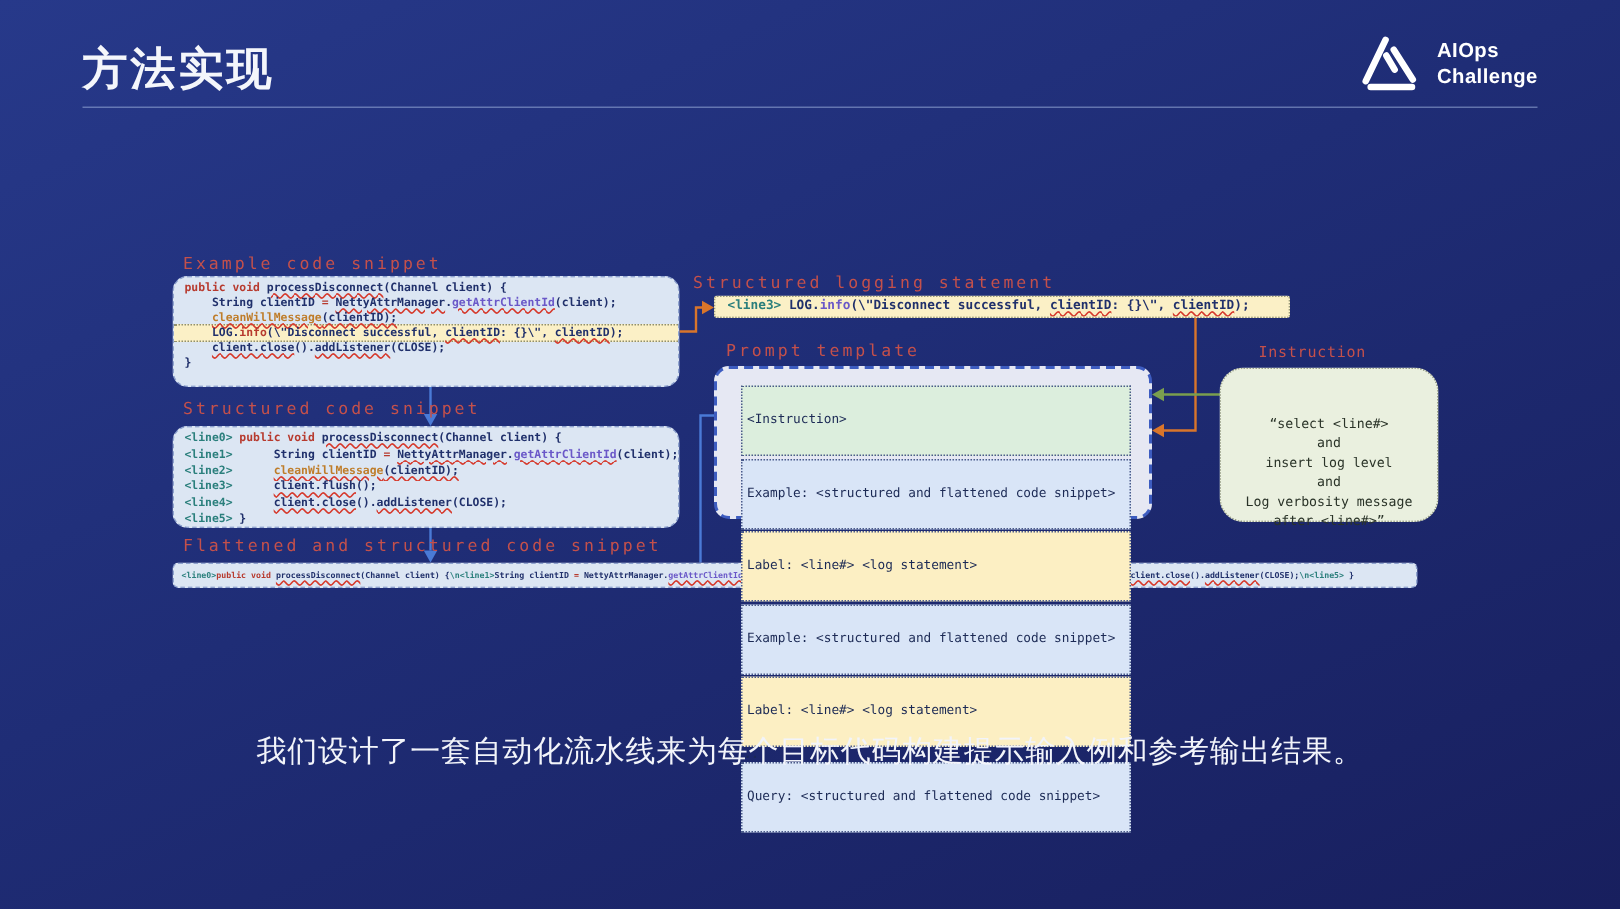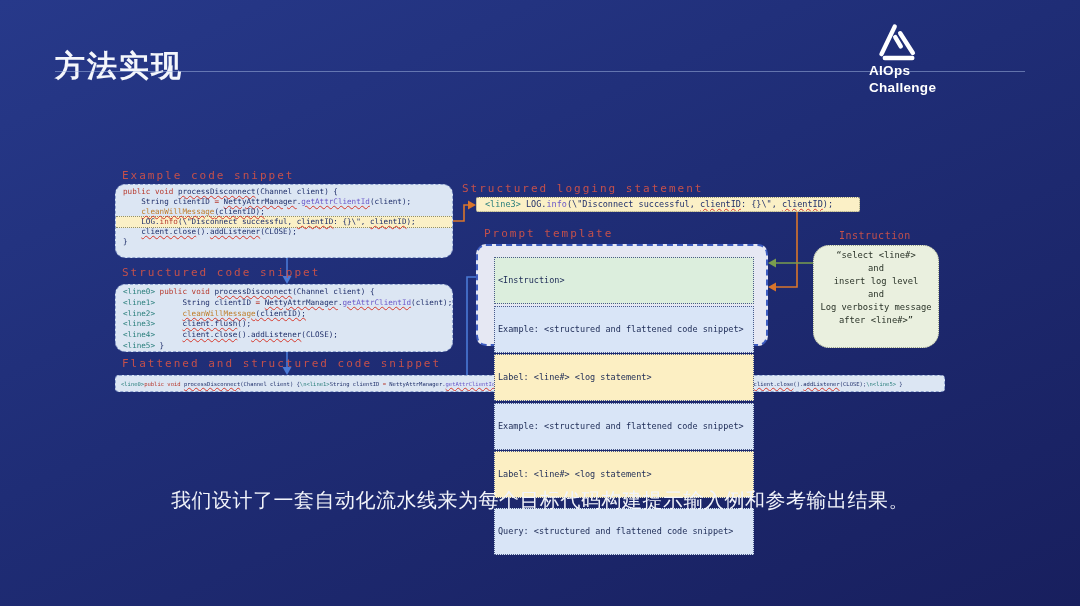--- a/index.html
+++ b/index.html
@@ -5,24 +5,24 @@
   html,body{margin:0;padding:0;}
   body{
     width:1080px;height:606px;overflow:hidden;
     font-family:"Liberation Sans","DejaVu Sans",sans-serif;
     background:linear-gradient(155deg,var(--background-top,#27398a) 0%,#1f2d76 45%,var(--background-bottom,#181f5e) 100%);
     position:relative;
   }
   .slide{position:absolute;inset:0;}
   .title{
     position:absolute;left:55px;top:26px;
-    color:#f4f6fb;font-size:30px;font-weight:bold;letter-spacing:2px;margin-top:20px;
+    color:#f4f6fb;font-size:30px;font-weight:bold;letter-spacing:2px;
   }
   .title-rule{position:absolute;left:55px;top:71px;width:970px;height:1px;background:rgba(165,185,228,.5);}
-  .logo{position:absolute;left:860px;top:22px;display:flex;align-items:center;flex-direction:column;}
+  .logo{position:absolute;left:905px;top:22px;display:flex;align-items:center;}
   .logo-text{margin-left:9px;color:#ffffff;font-size:13.5px;font-weight:bold;line-height:17px;letter-spacing:.3px;}
   .arrows{position:absolute;left:0;top:0;z-index:1;pointer-events:none;}
   .ar-b{stroke:var(--arrow-blue,#4a7ad6);fill:none;stroke-width:1.6;}
   .ah-b{fill:var(--arrow-blue,#4a7ad6);}
   .ar-o{stroke:var(--arrow-orange,#d9752b);fill:none;stroke-width:1.6;}
   .ah-o{fill:var(--arrow-orange,#d9752b);}
   .ar-g{stroke:var(--arrow-green,#7a9e4e);fill:none;stroke-width:1.6;}
   .ah-g{fill:var(--arrow-green,#7a9e4e);}
 
   .lbl{
@@ -33,21 +33,21 @@
   .lbl-small{font-size:10px;letter-spacing:.5px;}
 
   .codebox{
     position:absolute;z-index:2;box-sizing:border-box;
     background:var(--box-blue-bg,#dce6f3);
     border:1px dashed #8fa3cf;border-radius:10px;
     font-family:"DejaVu Sans Mono","Liberation Mono",monospace;
     color:var(--code-default,#20306b);
     padding:2px 0;overflow:hidden;
   }
-  .cl{white-space:pre;line-height:10px;font-size:7.6px;padding:0 7px;}
+  .cl{white-space:pre;line-height:10px;font-size:7.6px;padding:0 7px;font-weight:bold;}
   .box-structured .cl{line-height:10.8px;}
   .cl.hl{
     background:var(--highlight-yellow,#fbf0c6);
     border-top:1px dotted #8f8f6f;border-bottom:1px dotted #8f8f6f;
     margin:-1px 0;
   }
   .box-flat{border-radius:4px;padding:0;}
   .box-flat .cl{font-size:5.5px;line-height:16px;padding:0 5px;}
 
   .stmtbox{
@@ -82,24 +82,24 @@
     white-space:nowrap;overflow:hidden;
   }
   .prow.instruction{background:var(--row-green,#dceedd);}
   .prow.example{background:var(--row-blue,#d9e5f7);}
   .prow.label{background:var(--row-yellow,#fcefc3);}
   .prow.query{background:var(--row-blue,#d9e5f7);margin-top:2px;}
   .prow.dots{border:none;background:none;font-weight:bold;line-height:6px;font-size:8px;padding:0 2px;}
 
   .instrbox{
     position:absolute;z-index:2;box-sizing:border-box;
-    left:813px;top:245px;width:126px;height:103px;
+    left:813px;top:245px;width:146px;height:103px;
     background:var(--instruction-bg,#eaf0df);
     border:1.5px dotted #9aa08a;border-radius:16px;
-    padding-top:3px;text-align:center;
+    padding-top:31px;text-align:center;
     font-family:"DejaVu Sans Mono","Liberation Mono",monospace;
     font-size:8.8px;line-height:13px;color:#2a3328;
   }
 
   .caption{
     position:absolute;z-index:2;left:0;top:487px;width:100%;
     text-align:center;color:#f2f4fa;font-size:20px;letter-spacing:.5px;
   }
 </style>
 </head>

